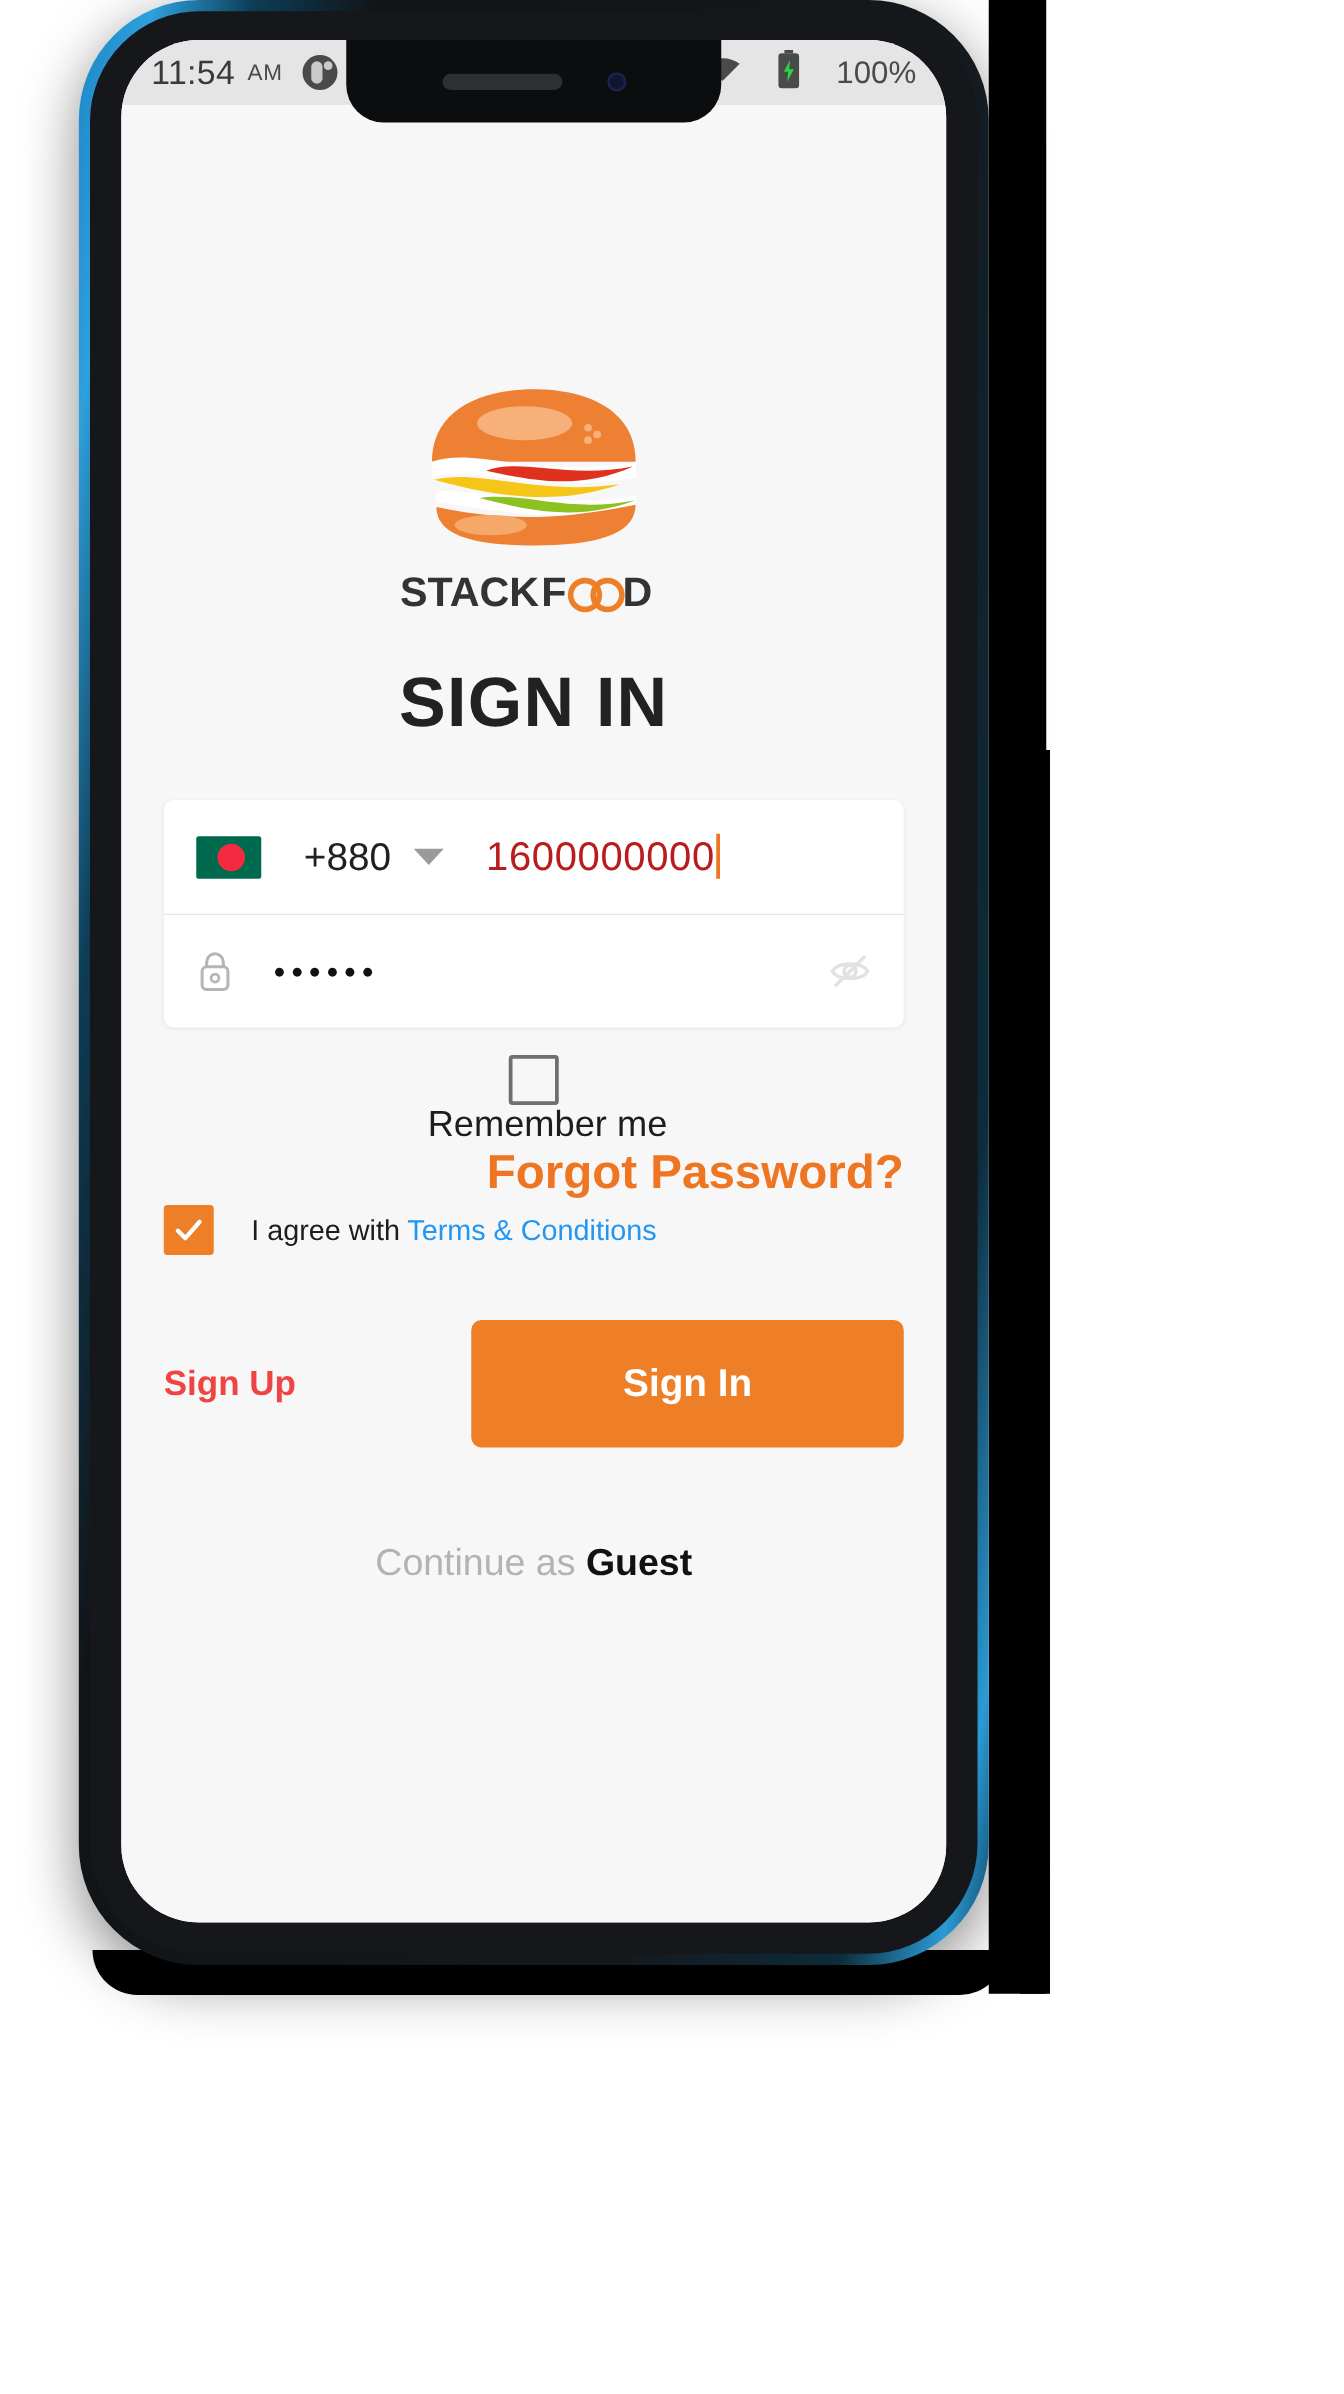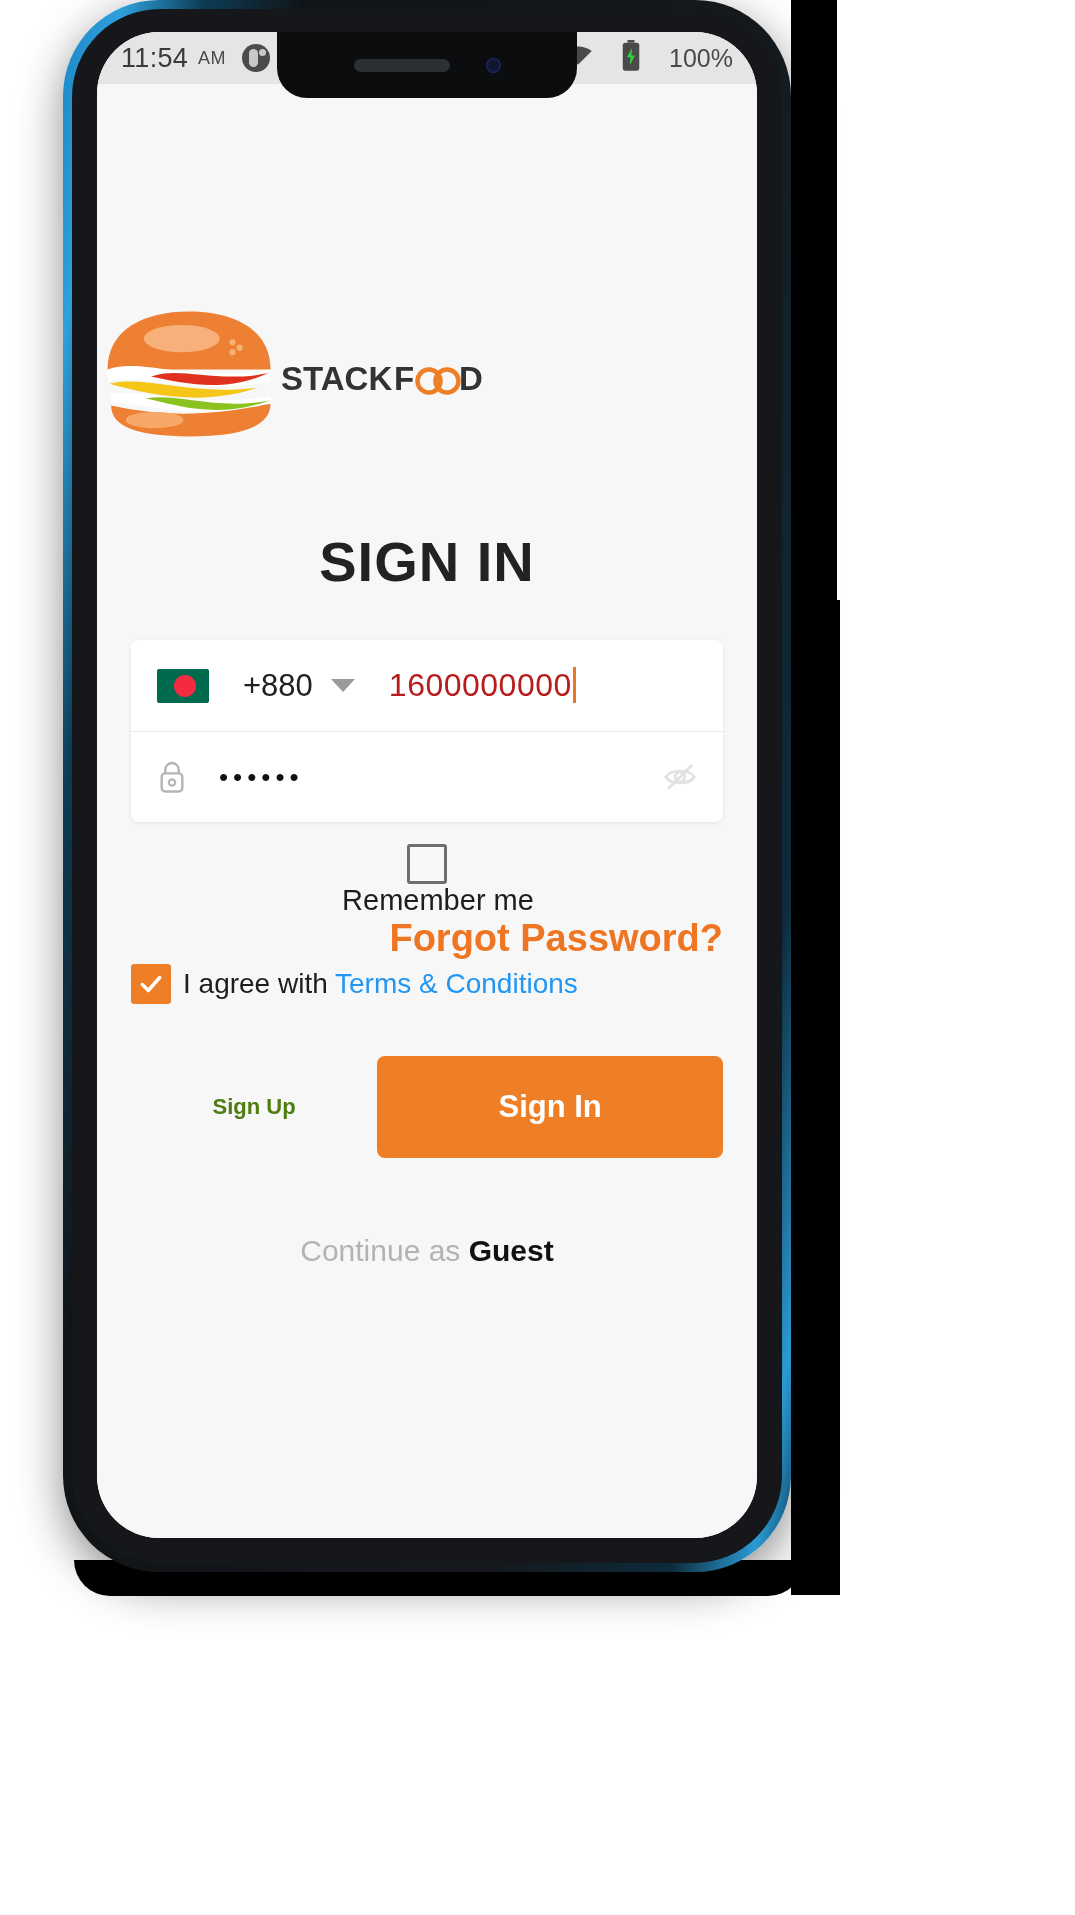--- a/index.html
+++ b/index.html
@@ -65,21 +65,21 @@
   .speaker{ width:96px; height:13px; border-radius:7px; background:#2c2f33; }
   .frontcam{ width:15px;height:15px;border-radius:50%;background:#10162e;box-shadow:inset 0 0 3px #3344aa; }
 
   
   .app{
     position:absolute; left:0; top:52px; right:0; bottom:0;
     background:#f7f7f7;
   }
 
   
-  .logo-wrap{ position:absolute; left:0; right:0; top:222px; display:flex; align-items:center; }
+  .logo-wrap{ position:absolute; left:0; right:0; top:222px; display:flex; flex-direction:column; align-items:center;justify-content:flex-end; }
   .burger{ width:184px; height:134px; }
   .wordmark{ margin-top:12px; display:flex; align-items:center; }
 
   .signin-title{
     position:absolute; left:0; right:0; top:445px;
     text-align:center; font-size:56px; font-weight:bold;
     color:#222222; letter-spacing:1px;
   }
 
   
@@ -111,27 +111,27 @@
 
   
   .terms-row{
     position:absolute; left:34px; right:34px; top:880px;
     display:flex; align-items:center;
   }
   .cb-checked{
     width:40px;height:40px;border-radius:3px;background:#ef7f26;flex:none;
     display:flex;align-items:center;justify-content:center;
   }
-  .terms-text{ font-size:28px; color:#1d1d1d; margin-left:12px; }
+  .terms-text{ font-size:23px; color:#1d1d1d; margin-left:30px; }
   .terms-link{ color:#2196f3; }
 
   
   .btn-row{ position:absolute; left:34px; right:34px; top:972px; display:flex; align-items:center; }
   .signup-btn{
-    width:282px; text-align:center; font-size:22px; color:#4d7c0f; font-weight:bold;
+    width:282px; text-align:left; font-size:28px; color:#ef4444; font-weight:bold;
     background:transparent; border:none; cursor:pointer; font-family:inherit;
   }
   .signin-btn{
     margin-left:auto; width:396px; height:102px; background:#ef7f26;
     border:none; border-radius:8px; color:#ffffff; font-size:31px; font-weight:bold;
     cursor:pointer; font-family:inherit;
   }
 
   
   .guest{

